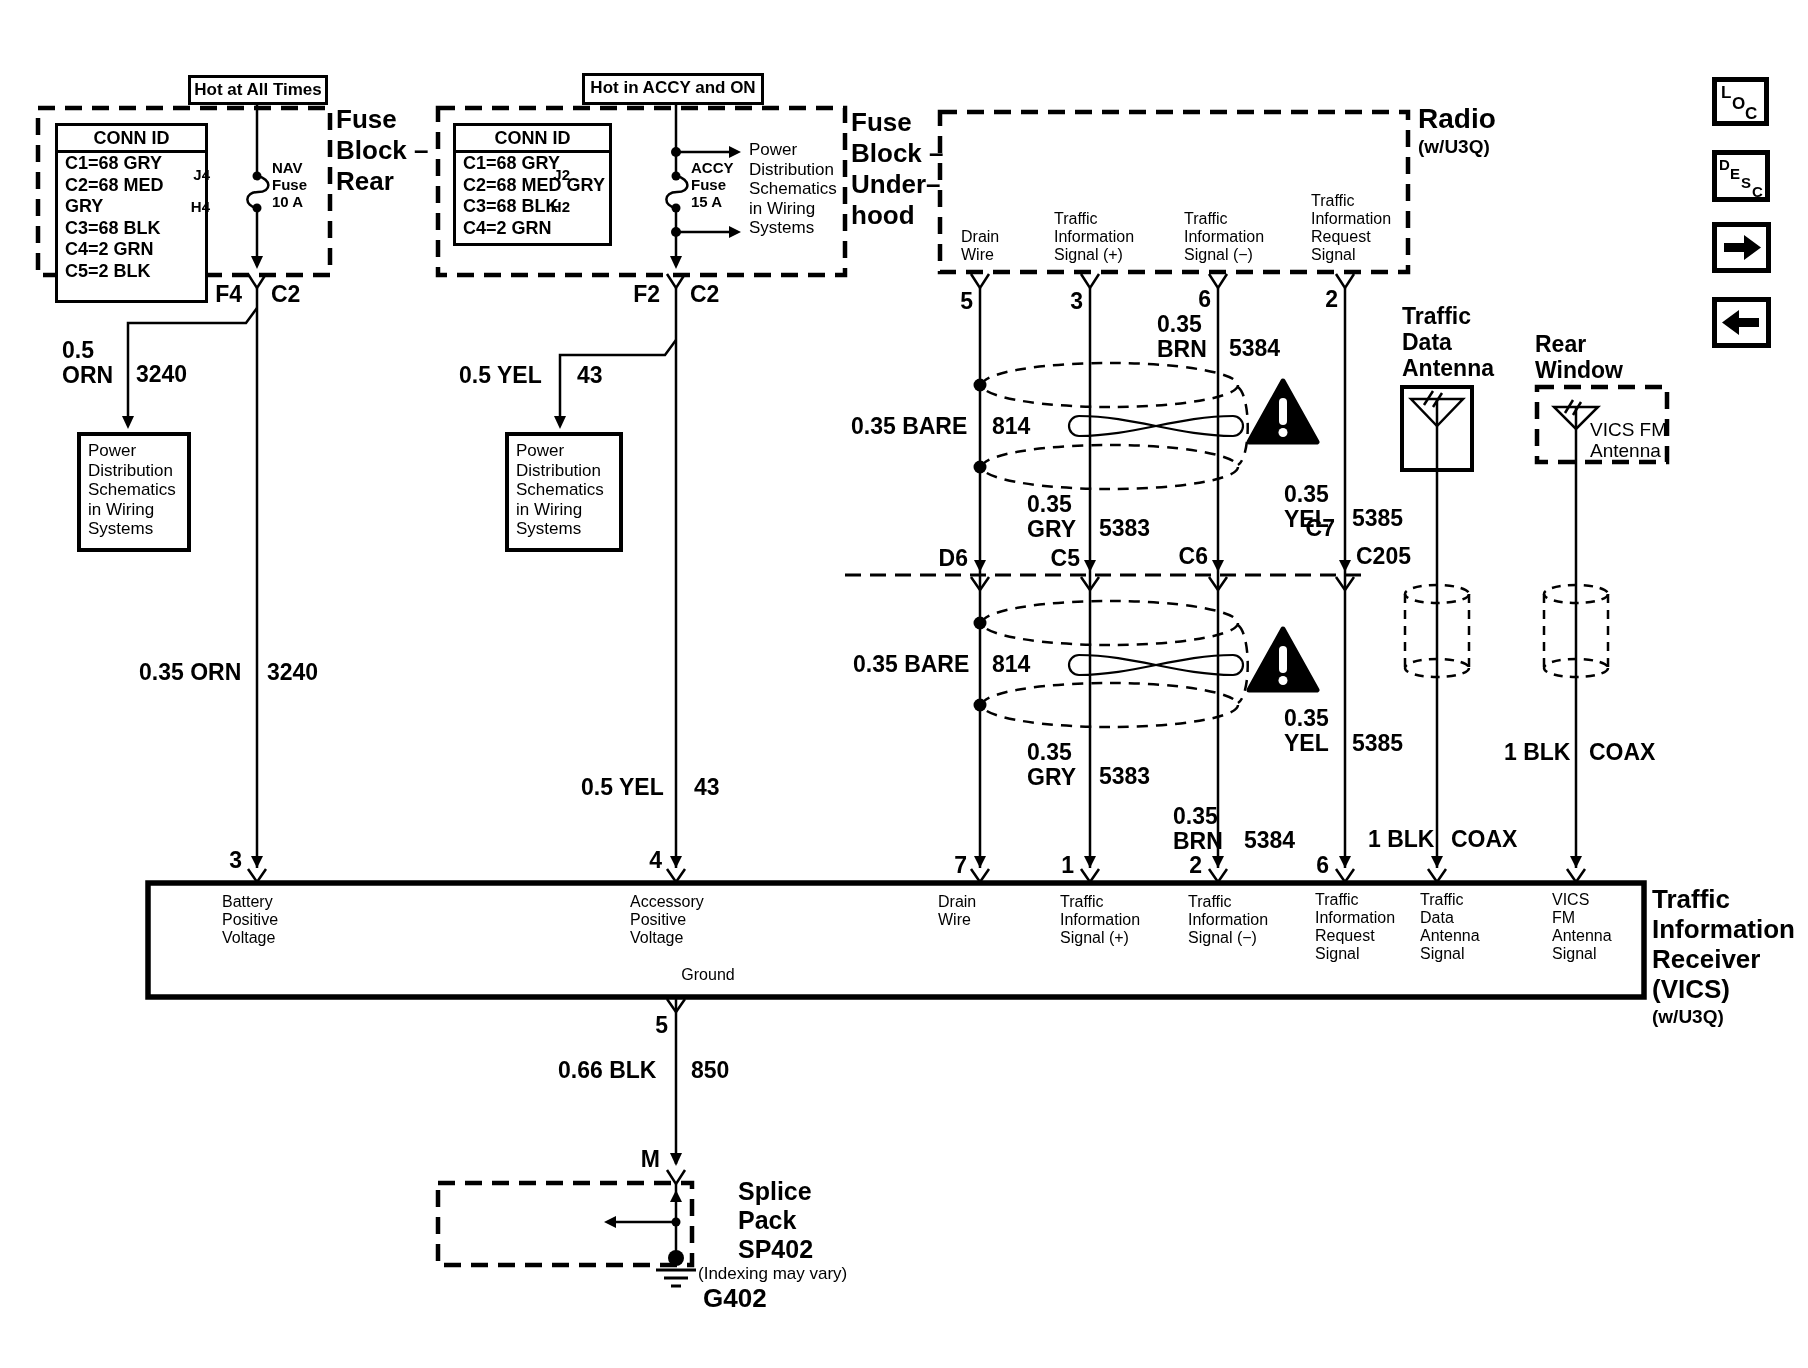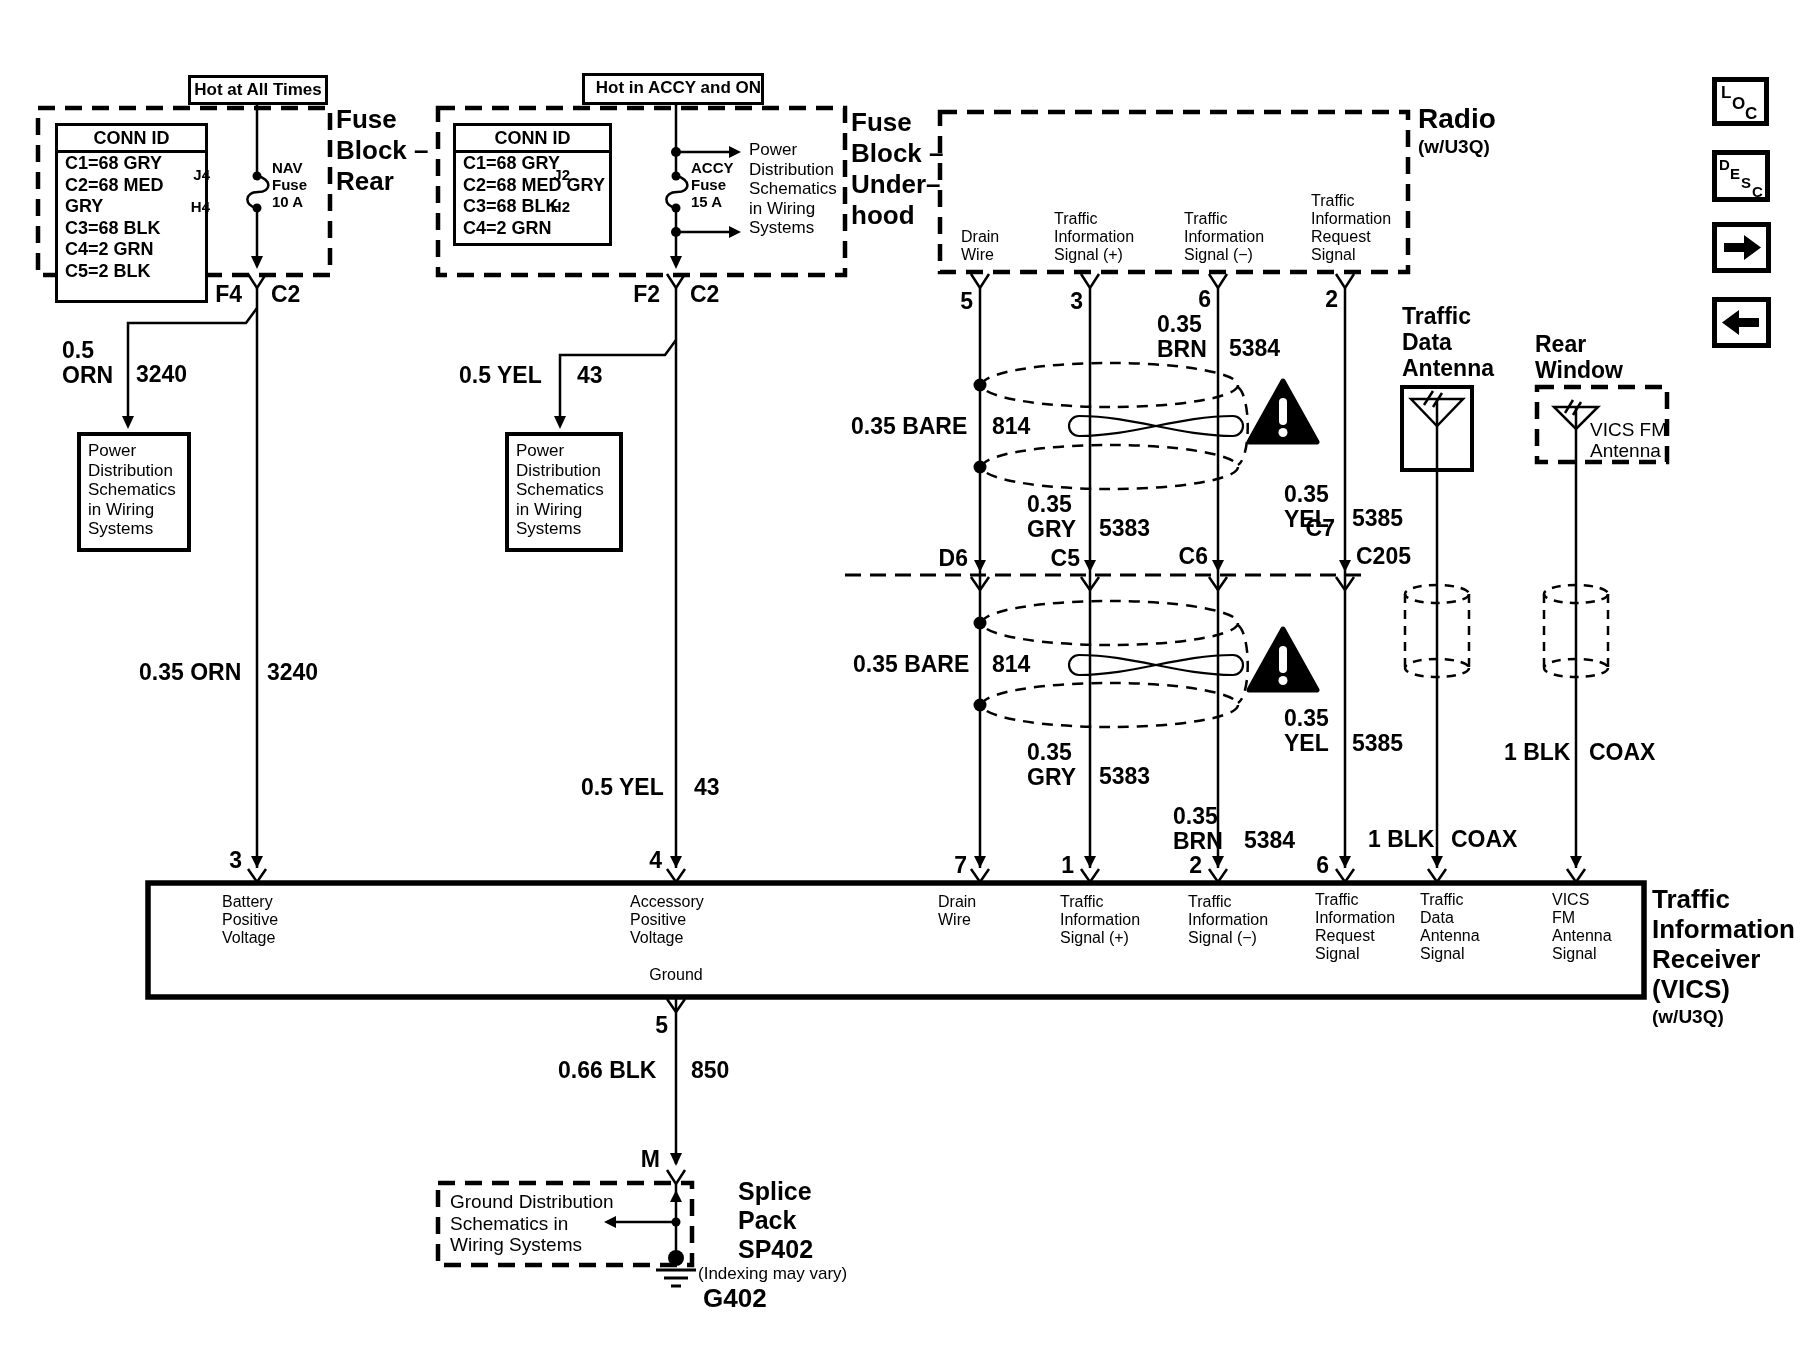--- a/index.html
+++ b/index.html
@@ -182,21 +182,21 @@
       <circle cx="1283" cy="432.5" r="4.5" fill="#fff"></circle>
     </g>
     <g>
       <path d="M1283,629 L1317,690 L1249,690 Z" fill="#000" stroke="#000" stroke-width="5" stroke-linejoin="round"></path>
       <path d="M1283,650 V669" stroke="#fff" stroke-width="8" stroke-linecap="round" fill="none"></path>
       <circle cx="1283" cy="680.5" r="4.5" fill="#fff"></circle>
     </g>
   </svg>
 
   <div class="banner" style="left:188px;top:75px;width:134px;height:24px;">Hot at All Times</div>
-  <div class="banner" style="left:582px;top:73px;width:176px;height:26px;text-align:right;">Hot in ACCY and ON</div>
+  <div class="banner" style="left:582px;top:73px;width:176px;height:26px;">Hot in ACCY and ON</div>
 
   <div class="conn-table" style="left:55px;top:123px;width:147px;">
     <div class="conn-title">CONN ID</div>
     <div class="conn-row">C1=68 GRY</div>
     <div class="conn-row">C2=68 MED GRY</div>
     <div class="conn-row">C3=68 BLK</div>
     <div class="conn-row">C4=2 GRN</div>
     <div class="conn-row" style="padding-bottom:18px;">C5=2 BLK</div>
   </div>
   <div class="fpin" style="left:165px;top:166px;width:45px;">J4</div>
@@ -345,32 +345,29 @@
 Request
 Signal</div>
   <div class="ibl" style="left:1420px;top:891px;">Traffic
 Data
 Antenna
 Signal</div>
   <div class="ibl" style="left:1552px;top:891px;">VICS
 FM
 Antenna
 Signal</div>
-  <div class="ibl" style="left:620px;top:966px;width:112px;text-align:center;">Ground</div>
+  <div class="ibl" style="left:652px;top:966px;width:112px;text-align:center;">Ground</div>
   <div class="cap" style="left:1652px;top:884px;line-height:30px;">Traffic
 Information
 Receiver
 (VICS)</div>
   <div class="abs" style="left:1652px;top:1006px;font:bold 19px/21px 'Liberation Sans',sans-serif;">(w/U3Q)</div>
 
   <div class="pin" style="left:606px;top:1013px;width:62px;">5</div>
   <div class="pin" style="left:598px;top:1147px;width:62px;">M</div>
-  <div class="note2" style="left:450px;top:1191px;">Ground Distribution
-Schematics in
-Wiring Systems</div>
   <div class="cap3" style="left:698px;top:1177px;">Splice
 Pack
 SP402</div>
   <div class="abs" style="left:698px;top:1264px;font:normal 17px/19px 'Liberation Sans',sans-serif;">(Indexing may vary)</div>
   <div class="abs" style="left:703px;top:1284px;font:bold 26px/28px 'Liberation Sans',sans-serif;">G402</div>
 
   <div class="navbtn" style="left:1712px;top:77px;width:47px;height:39px;">
     <span style="left:4px;top:2px;">L</span>
     <span style="left:15px;top:13px;">O</span>
     <span style="left:28px;top:23px;">C</span>

